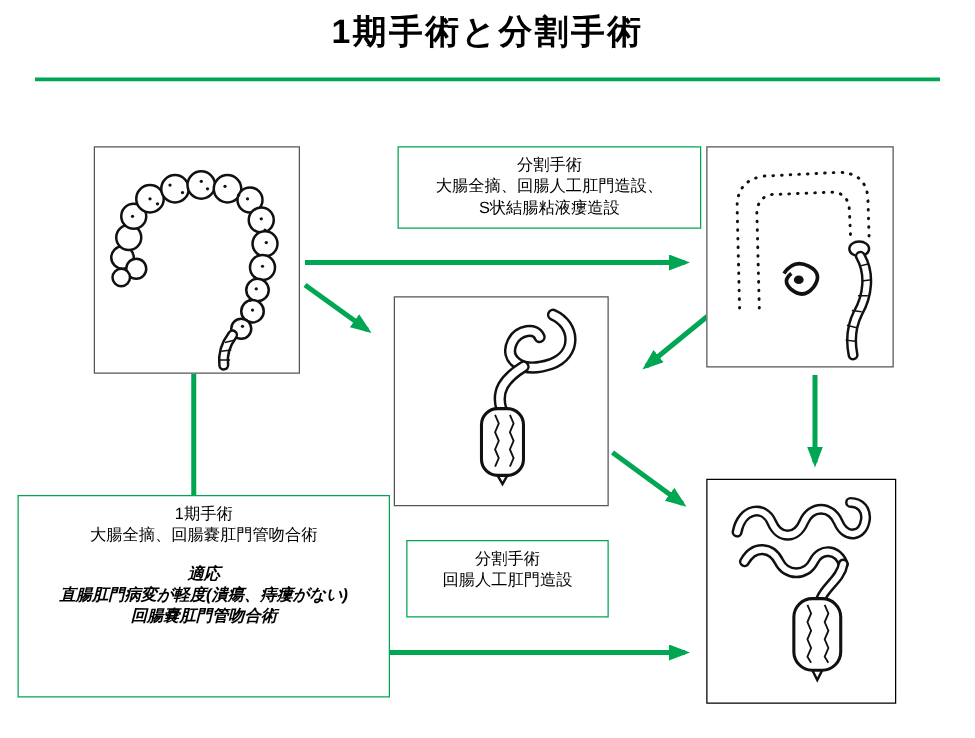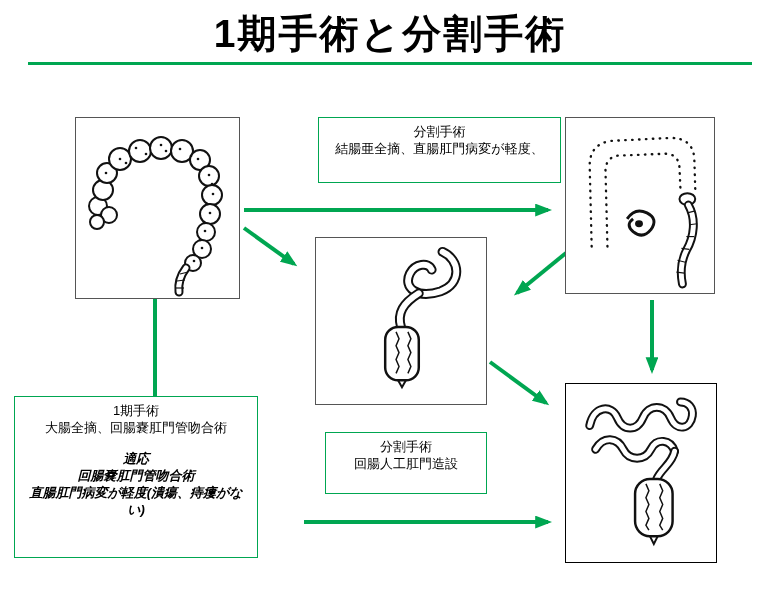--- a/index.html
+++ b/index.html
@@ -7,21 +7,21 @@
   html,body{ background:#fff; }
   body{
     width:780px; height:590px;
     font-family:"Liberation Sans","DejaVu Sans",sans-serif;
     color:#000;
   }
   .slide{ position:relative; width:780px; height:590px; background:#fff; overflow:hidden; }
 
   .title{
     position:absolute; top:7px; left:0; width:100%;
-    text-align:center; font-size:39px; font-weight:600; letter-spacing:2px;
+    text-align:center; font-size:27px; font-weight:600; letter-spacing:2px;
   }
   .title-rule{
     position:absolute; left:28px; top:62px; width:724px; height:3px;
     background:var(--green);
   }
   .subtitle{
     position:absolute; top:76px; left:0; width:100%;
     text-align:center; font-size:18px;
   }
 
@@ -116,21 +116,22 @@
           <circle cx="128" cy="104" r="1.3"></circle>
           <circle cx="124" cy="122" r="1.3"></circle>
         <circle cx="118" cy="143" r="1.3"></circle>
           <circle cx="30" cy="55" r="1.3"></circle>
       </g>
     </svg>
   </div>
 
   <div class="greenbox" style="left:318px;top:117px;width:243px;height:66px;">
     <div>分割手術</div>
-    <div>結腸亜全摘、直腸肛門病変が軽度、</div>
+    <div>大腸全摘、回腸人工肛門造設、</div>
+    <div>S状結腸粘液瘻造設</div>
   </div>
 
   <div class="img-frame" id="img2" style="left:565px;top:117px;width:150px;height:177px;">
     <svg viewBox="0 0 150 177">
       <g class="ink" stroke-width="2.4" stroke-linecap="round" stroke-dasharray="0.5 6.5">
         <path d="M26,130 L24,48 Q24,26 46,23 L106,20 Q128,20 130,40 L131,72"></path>
         <path d="M42,130 L40,52 Q41,40 52,38 L102,36 Q114,37 115,50 L116,72"></path>
       </g>
       <g>
         <path class="ink" d="M62,102 q8,-12 20,-6 q12,6 4,17 q-8,10 -18,2 q-8,-7 0,-13" stroke-width="3"></path>
@@ -162,27 +163,27 @@
       </g>
       <g>
         <rect x="70" y="90" width="34" height="54" rx="13" fill="#fff" stroke="#111" stroke-width="2.5"></rect>
         <polyline class="ink" points="81,95 84,102 81,109 84,116 81,123 84,130 81,137" stroke-width="1.5"></polyline>
         <polyline class="ink" points="93,95 96,102 93,109 96,116 93,123 96,130 93,137" stroke-width="1.5"></polyline>
         <path class="ink" d="M83,144 l4,7 l4,-7" stroke-width="2"></path>
       </g>
     </svg>
   </div>
 
-  <div class="greenbox" style="left:14px;top:396px;width:244px;height:162px;">
+  <div class="greenbox" style="left:14px;top:396px;width:298px;height:162px;">
     <div>1期手術</div>
     <div>大腸全摘、回腸嚢肛門管吻合術</div>
     <div class="spacer"></div>
     <div class="bold">適応</div>
+    <div class="bold">直腸肛門病変が軽度(潰瘍、痔瘻がない)</div>
     <div class="bold">回腸嚢肛門管吻合術</div>
-    <div class="bold">直腸肛門病変が軽度(潰瘍、痔瘻がない)</div>
   </div>
 
   <div class="greenbox" style="left:325px;top:432px;width:162px;height:62px;">
     <div>分割手術</div>
     <div>回腸人工肛門造設</div>
   </div>
 
   <div class="img-frame" id="img4" style="left:565px;top:383px;width:152px;height:180px;">
     <svg viewBox="0 0 152 180">
       <g>

